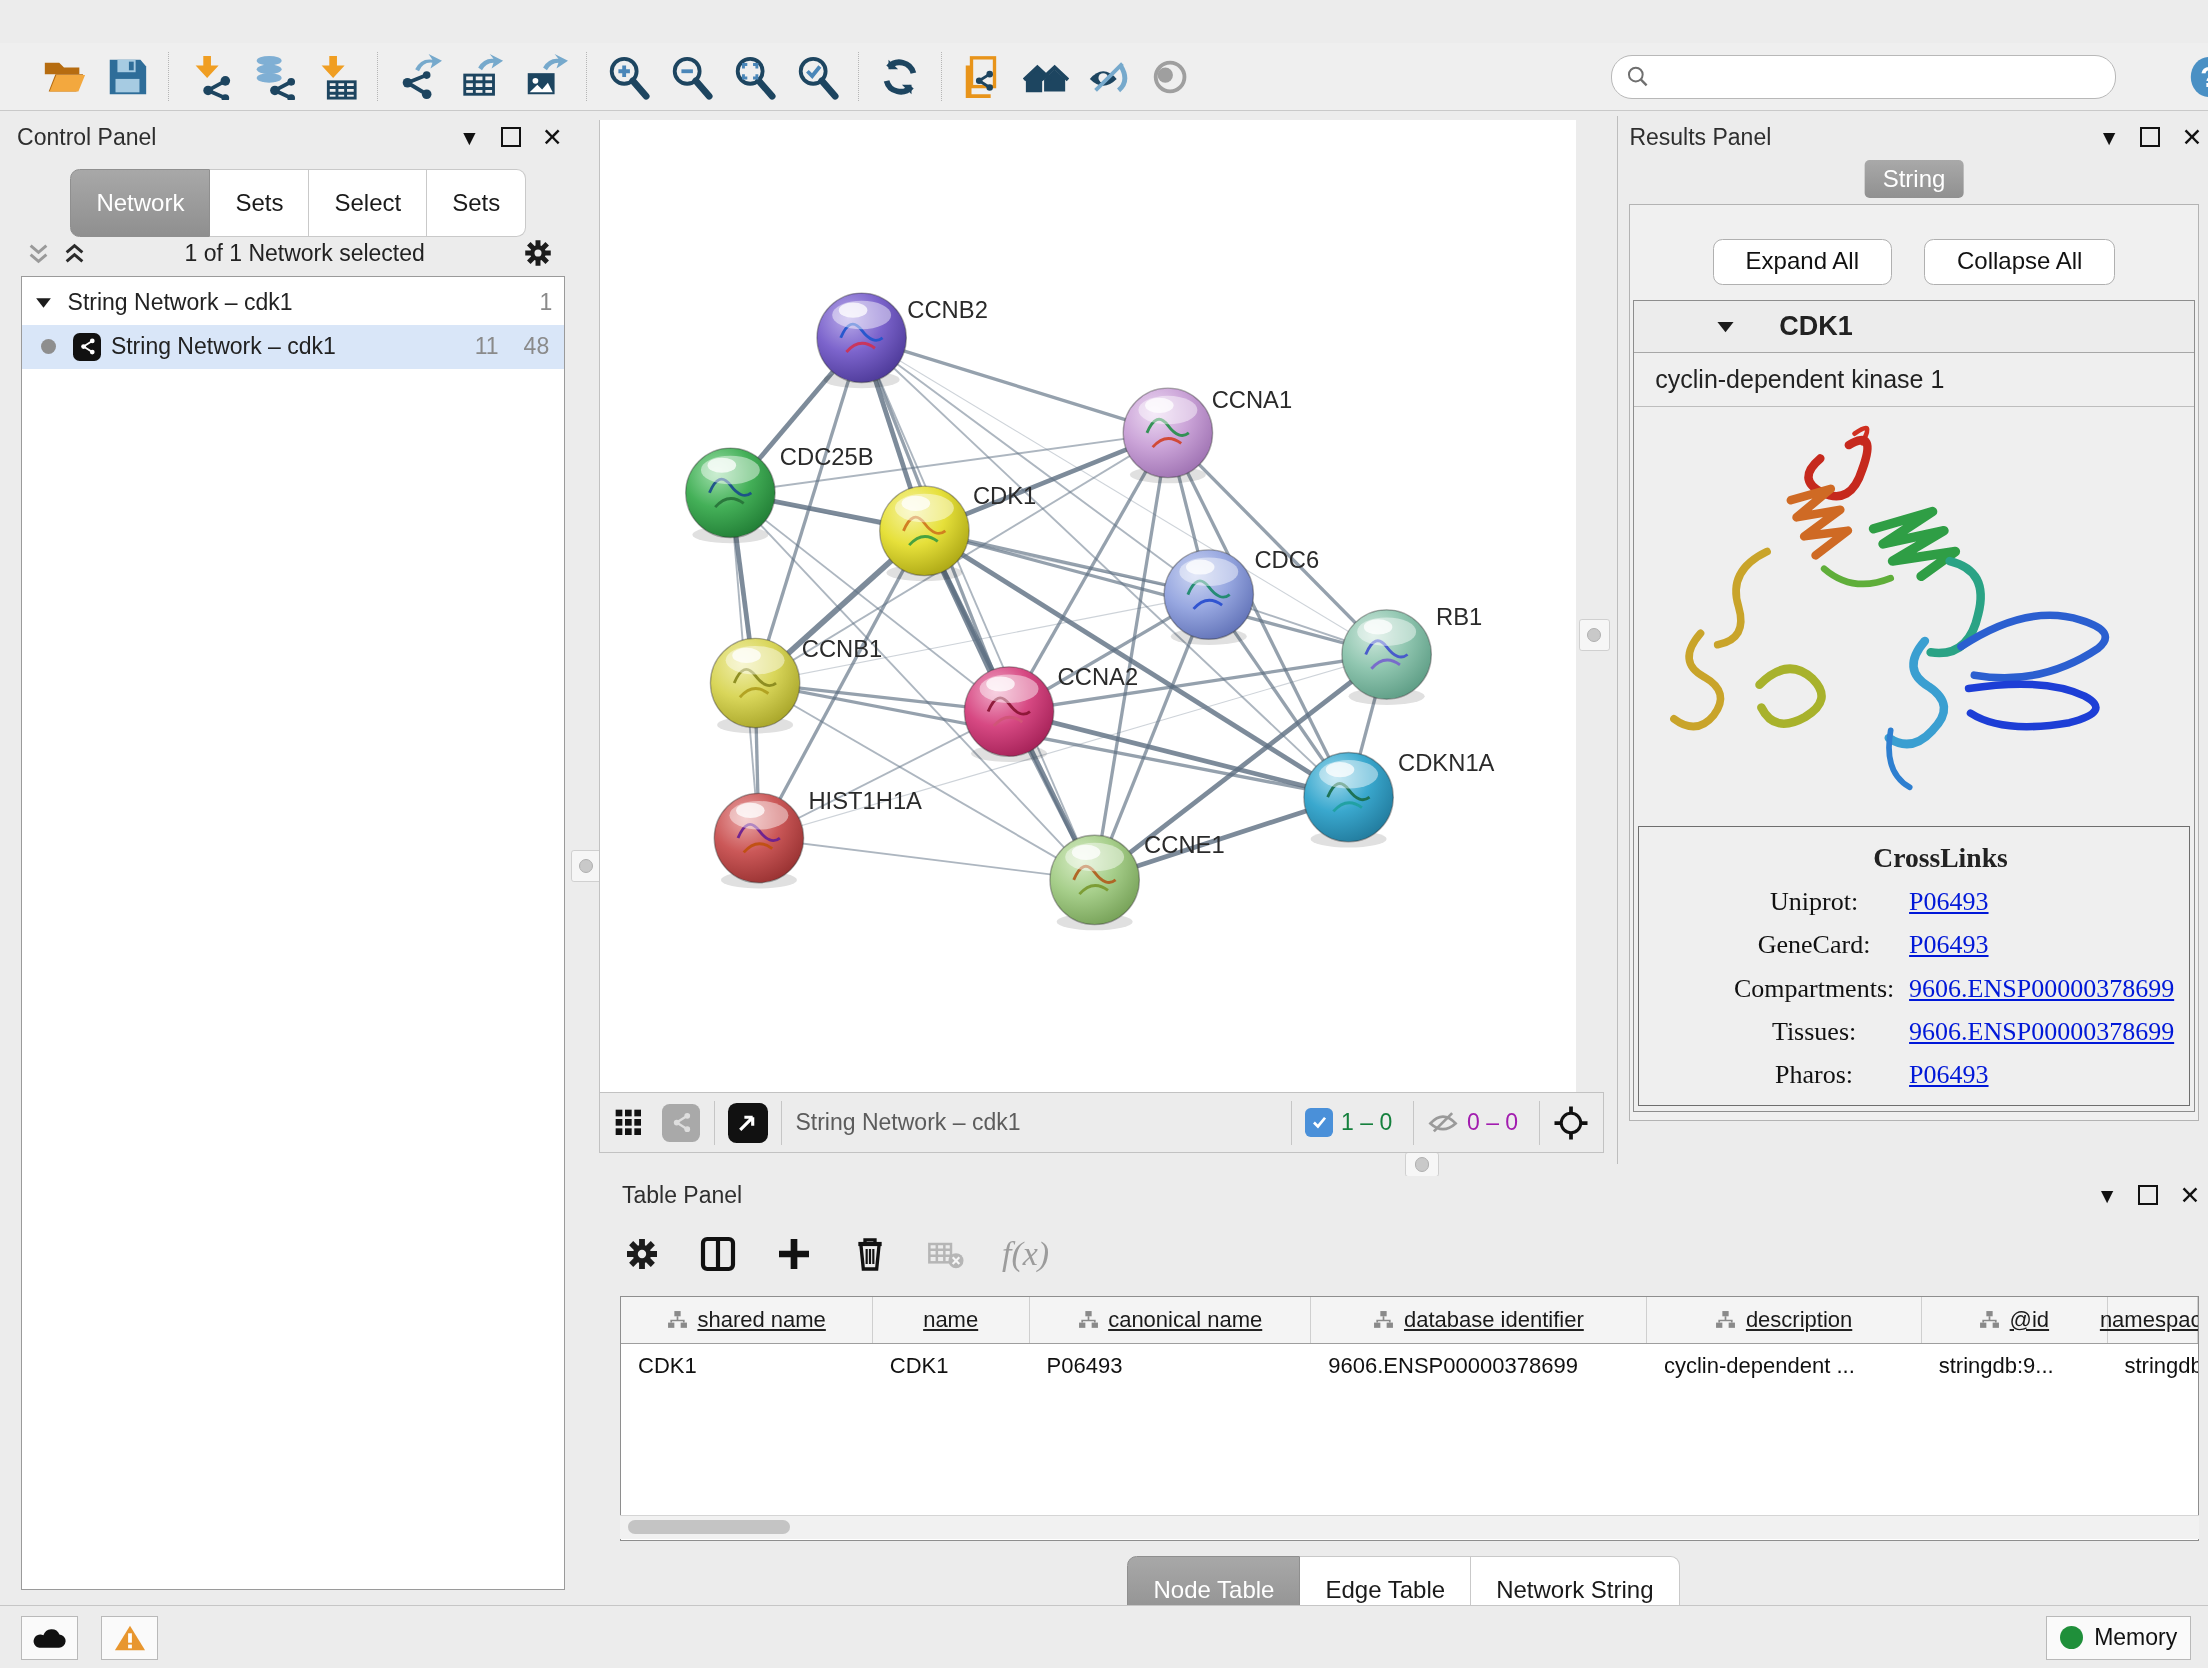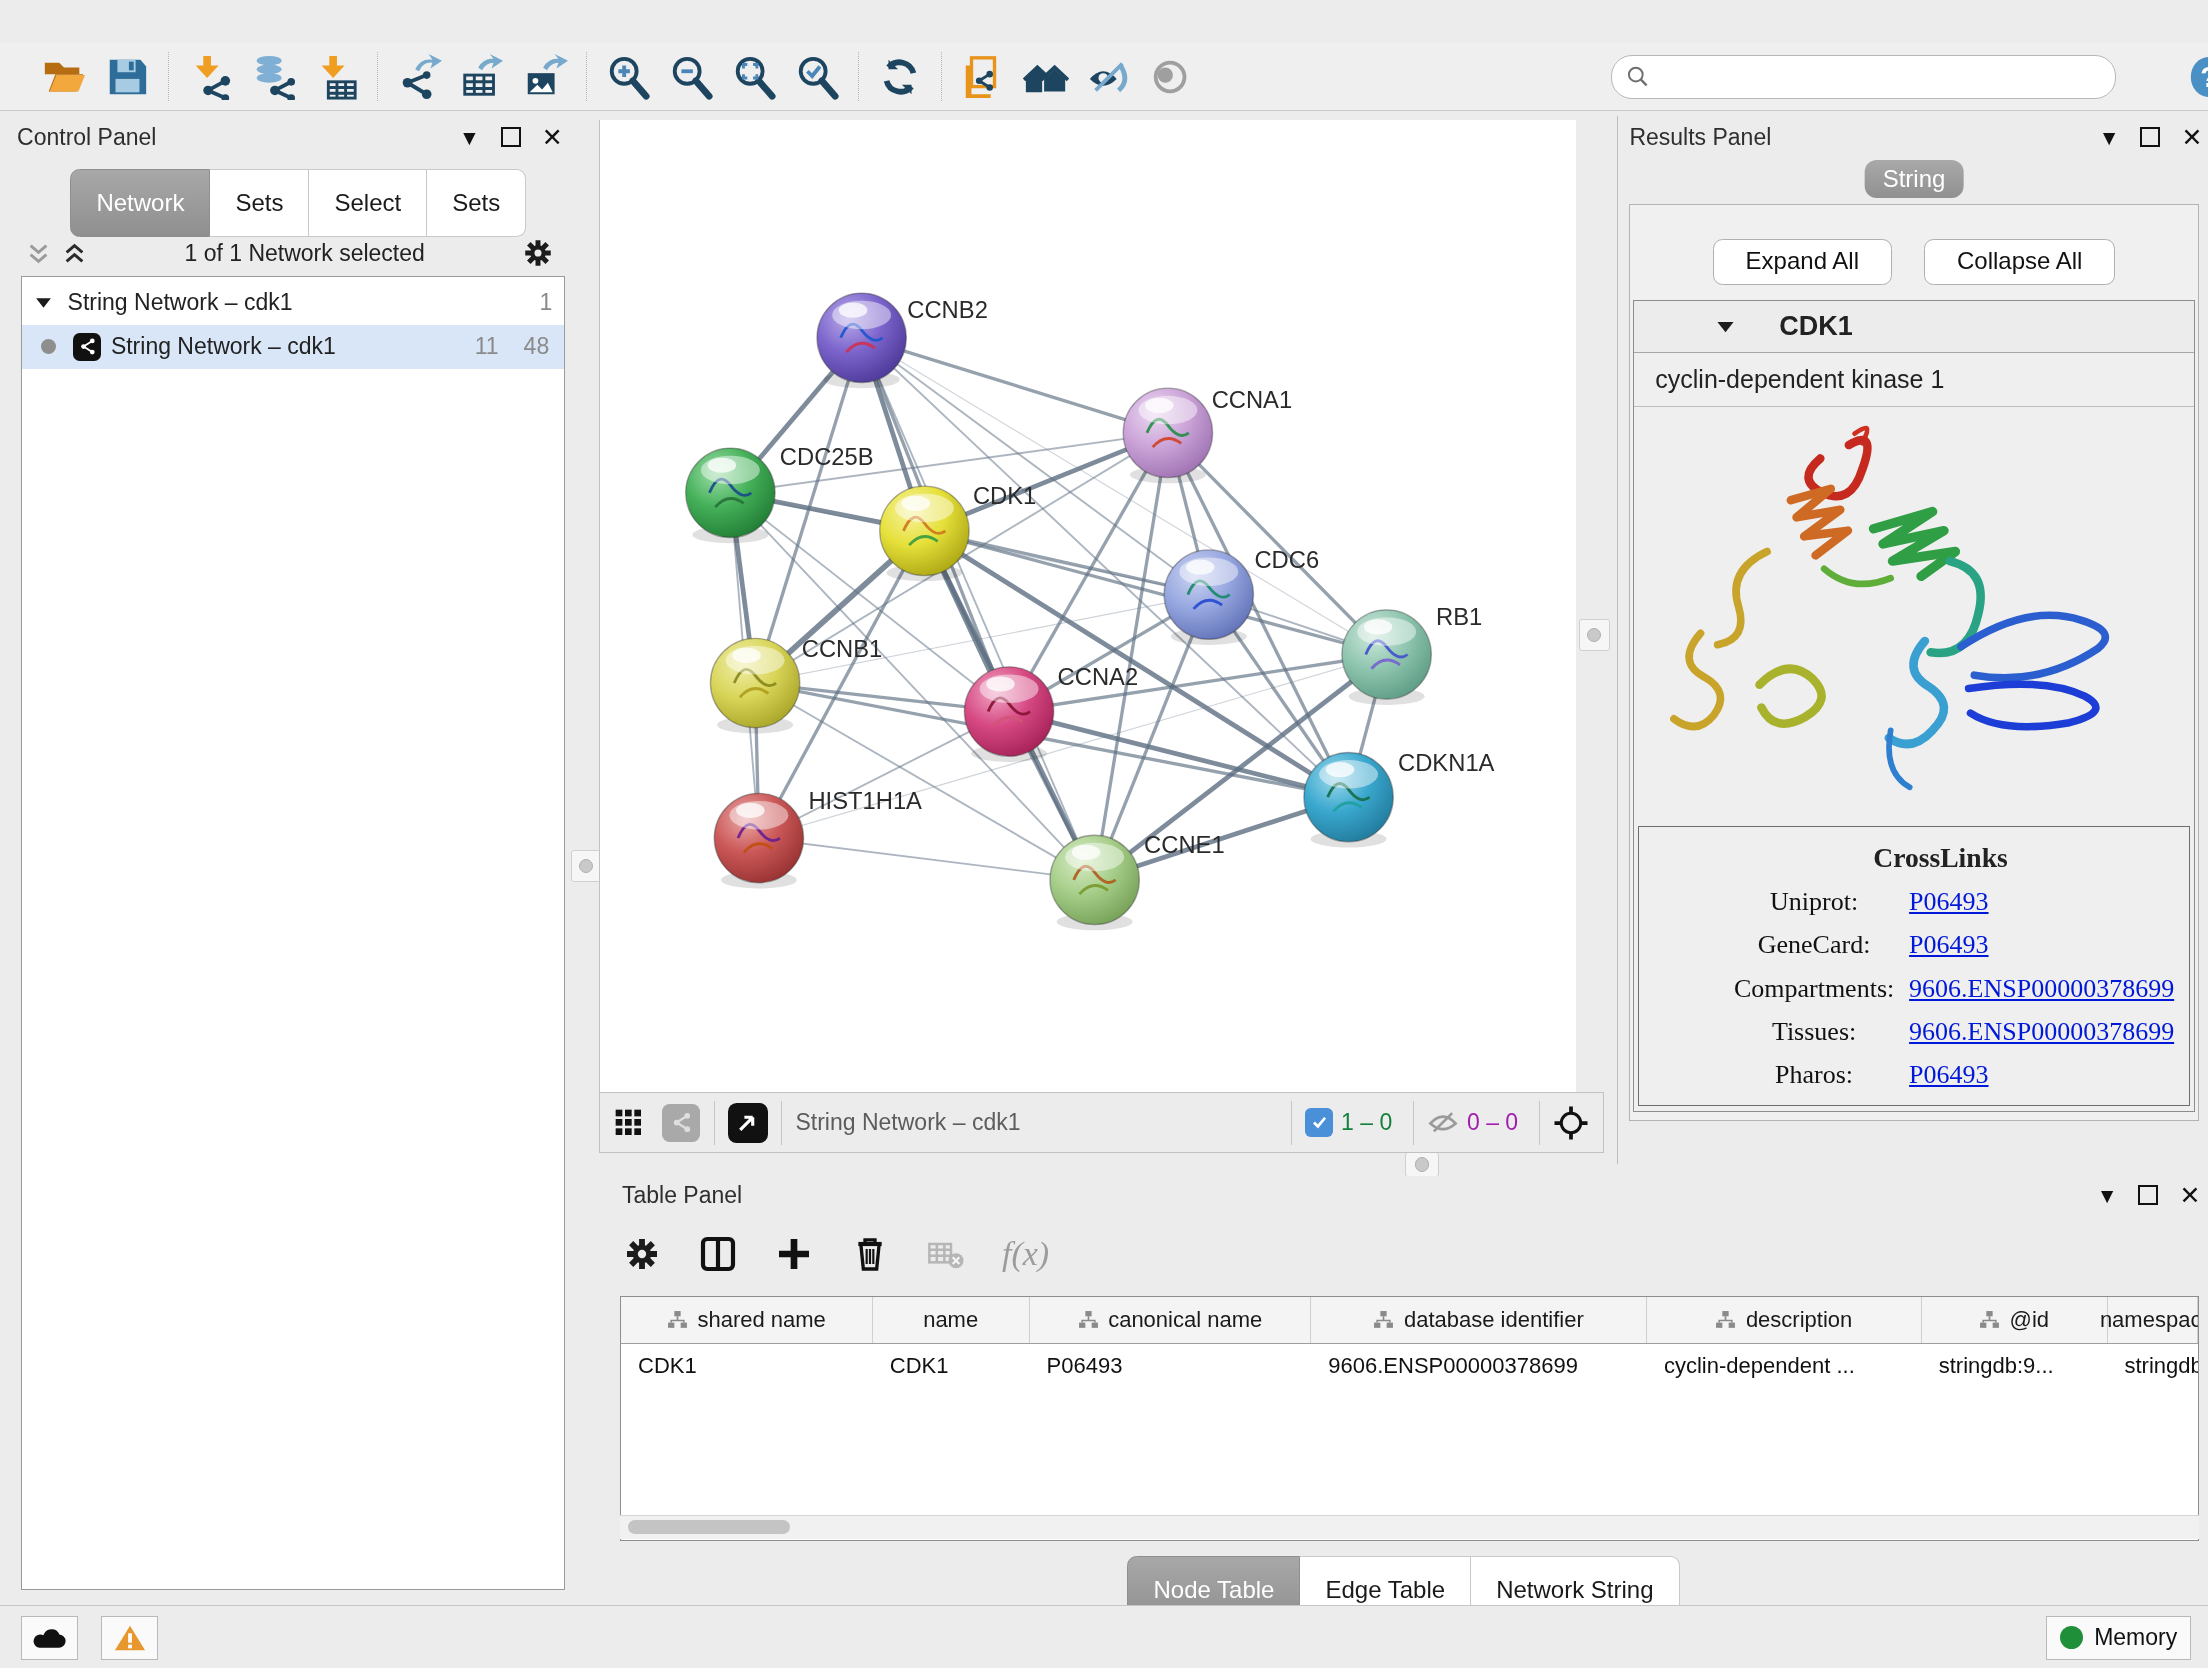--- a/index.html
+++ b/index.html
@@ -48,21 +48,21 @@
   .canvas-bar{left:599px;top:1092px;width:976px;height:59px;background:#ececec;border:1px solid #c2c2c2;
               display:flex;align-items:center;font-size:23px;color:#5c5c5c;}
   .cb-sep{width:0;height:44px;border-left:1px solid #c6c6c6;margin:0 13.3px;}
   .handle{width:28.5px;height:30px;background:#f6f6f6;border:1px solid #d0d0d0;display:flex;
           align-items:center;justify-content:center;border-radius:2.9px;}
   .handle i{width:12.4px;height:12.4px;border-radius:50%;background:#c9c9c9;border:1px solid #b0b0b0;}
   
   .results{left:1617px;top:116px;width:592px;height:1048px;border-left:1.9px solid #bdbdbd;background:#ececec;}
   .res-head{position:absolute;left:11.4px;right:7.6px;top:7.6px;display:flex;align-items:center;}
   .pill{position:absolute;left:50%;transform:translateX(-50%);top:44px;height:38px;line-height:38px;
-        padding:0 18px;background:linear-gradient(#a9a9a9,#909090);color:#fff;font-size:24px;border-radius:12px;}
+        padding:0 18px;background:linear-gradient(#a9a9a9,#909090);color:#fff;font-size:24px;border-radius:5px;}
   .res-box{position:absolute;left:11.4px;right:11.4px;top:88px;height:915px;background:#f0f0f0;border:1px solid #b3b3b3;}
   .res-buttons{display:flex;justify-content:center;gap:32px;margin-top:34px;}
   .btn{height:44px;line-height:42px;padding:0 32px;background:#fff;border:1px solid #b0b0b0;border-radius:9.5px;
        font-size:24px;color:#111;}
   .prot-sect{position:absolute;left:2.9px;right:2.9px;top:95px;bottom:7.6px;border:1.9px solid #8d8d8d;background:#efefef;}
   .prot-head{height:51px;border-bottom:1.9px solid #a7a7a7;display:flex;align-items:center;background:#ececec;}
   .prot-desc{height:53px;border-bottom:1px solid #bdbdbd;display:flex;align-items:center;
              padding-left:21px;font-size:25px;background:#efefef;}
   .xlinks{position:absolute;left:3.8px;right:3.8px;bottom:5.7px;height:278px;border:1.9px solid #6e6e6e;
           background:#efefef;font-family:"Liberation Serif",serif;text-align:center;}
@@ -71,21 +71,21 @@
   .xrow .xl{width:190px;color:#111;}
   .xrow a{color:#0018d8;text-decoration:underline;}
   
   .table-panel{left:599px;top:1176px;width:1609px;height:430px;background:#ececec;}
   .tp-head{position:absolute;left:23px;right:7.6px;top:5.7px;display:flex;align-items:center;}
   .tp-toolbar{position:absolute;left:23px;top:44px;height:68px;display:flex;align-items:center;gap:36px;}
   .tp-toolbar svg{width:40px;height:40px;}
   .fx{font-family:"Liberation Serif",serif;font-style:italic;font-size:34px;color:#9c9c9c;}
   .grid-tbl{position:absolute;left:21px;right:9.5px;top:120px;height:243px;background:#fff;border:1px solid #8e8e8e;
             overflow:hidden;}
-  .thead{display:flex;background:#f4f4f4;border-bottom:1px solid #9e9e9e;height:46px;}
+  .thead{display:flex;background:#f4f4f4;border-bottom:1px solid #9e9e9e;height:46px;text-decoration:underline;}
   .th{display:flex;align-items:center;justify-content:center;gap:9.5px;font-size:22px;color:#1a1a1a;
       border-right:1px solid #cfcfcf;box-sizing:border-box;}
   .trow{display:flex;height:44px;}
   .td{display:flex;align-items:center;padding-left:17px;font-size:22px;color:#111;box-sizing:border-box;}
   .hscroll{position:absolute;left:21px;right:9.5px;top:339px;height:23px;background:#f1f1f1;border-top:1px solid #d5d5d5;}
   .hscroll i{position:absolute;left:7.6px;top:3.8px;width:162px;height:14.3px;border-radius:7.6px;background:#c4c4c4;}
   .tp-tabs{position:absolute;left:0;right:0;top:380px;display:flex;justify-content:center;}
   
   .statusbar{left:0;top:1605px;width:2208px;height:63px;background:#ececec;border-top:1px solid #c6c6c6;}
   .sb-btn{position:absolute;top:9.5px;height:42px;background:#fafafa;border:1.9px solid #b9b9b9;

